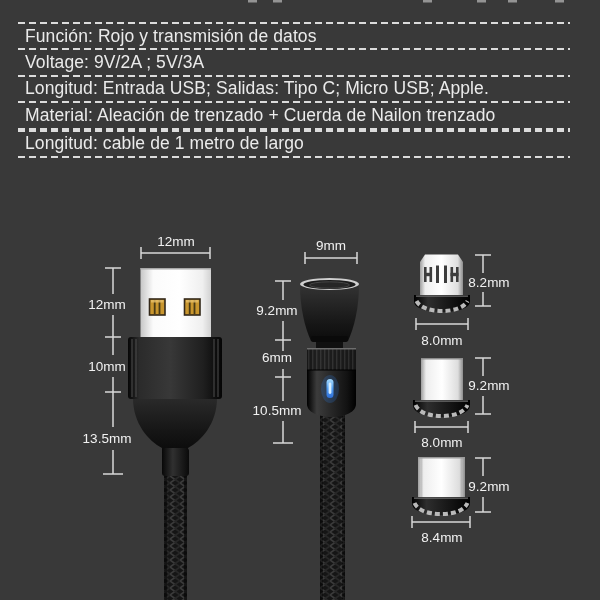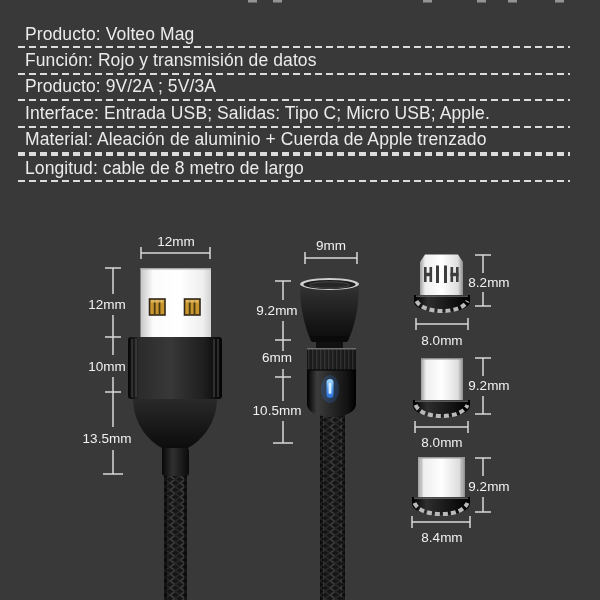--- a/index.html
+++ b/index.html
@@ -21,43 +21,40 @@
   }
   svg.diagram{position:absolute;left:0;top:0;width:600px;height:600px;pointer-events:none;}
   svg text{fill:#f1f1f1;font-size:13.5px;font-family:"Liberation Sans",sans-serif;}
 </style>
 </head>
 <body>
 
 <div class="stage">
 
   <div class="specs">
-    <div class="spec-row">
-      <span>Producto: Volteo Mag</span>
-    </div>
     <div class="sep"></div>
     <div class="spec-row">
       <span>Función: Rojo y transmisión de datos</span>
     </div>
     <div class="sep"></div>
     <div class="spec-row">
-      <span>Producto: 9V/2A ; 5V/3A</span>
-    </div>
-    <div class="sep"></div>
-    <div class="spec-row">
-      <span>Interface: Entrada USB; Salidas: Tipo C; Micro USB; Apple.</span>
-    </div>
-    <div class="sep"></div>
-    <div class="spec-row">
-      <span>Material: Aleación de aluminio + Cuerda de Apple trenzado</span>
-    </div>
-    <div class="sep"></div>
-    <div class="sep"></div>
-    <div class="spec-row">
-      <span>Longitud: cable de 8 metro de largo</span>
+      <span>Voltage: 9V/2A ; 5V/3A</span>
+    </div>
+    <div class="sep"></div>
+    <div class="spec-row">
+      <span>Longitud: Entrada USB; Salidas: Tipo C; Micro USB; Apple.</span>
+    </div>
+    <div class="sep"></div>
+    <div class="spec-row">
+      <span>Material: Aleación de trenzado + Cuerda de Nailon trenzado</span>
+    </div>
+    <div class="sep"></div>
+    <div class="sep"></div>
+    <div class="spec-row">
+      <span>Longitud: cable de 1 metro de largo</span>
     </div>
     <div class="sep"></div>
   </div>
 
   <svg class="diagram" viewBox="0 0 600 600">
     <defs>
       <linearGradient id="shellGrad" x1="0" y1="0" x2="1" y2="0">
         <stop offset="0" stop-color="#c6c6c6"></stop>
           <stop offset="0.18" stop-color="#fbfbfb"></stop>
         <stop offset="0.55" stop-color="#ffffff"></stop>

